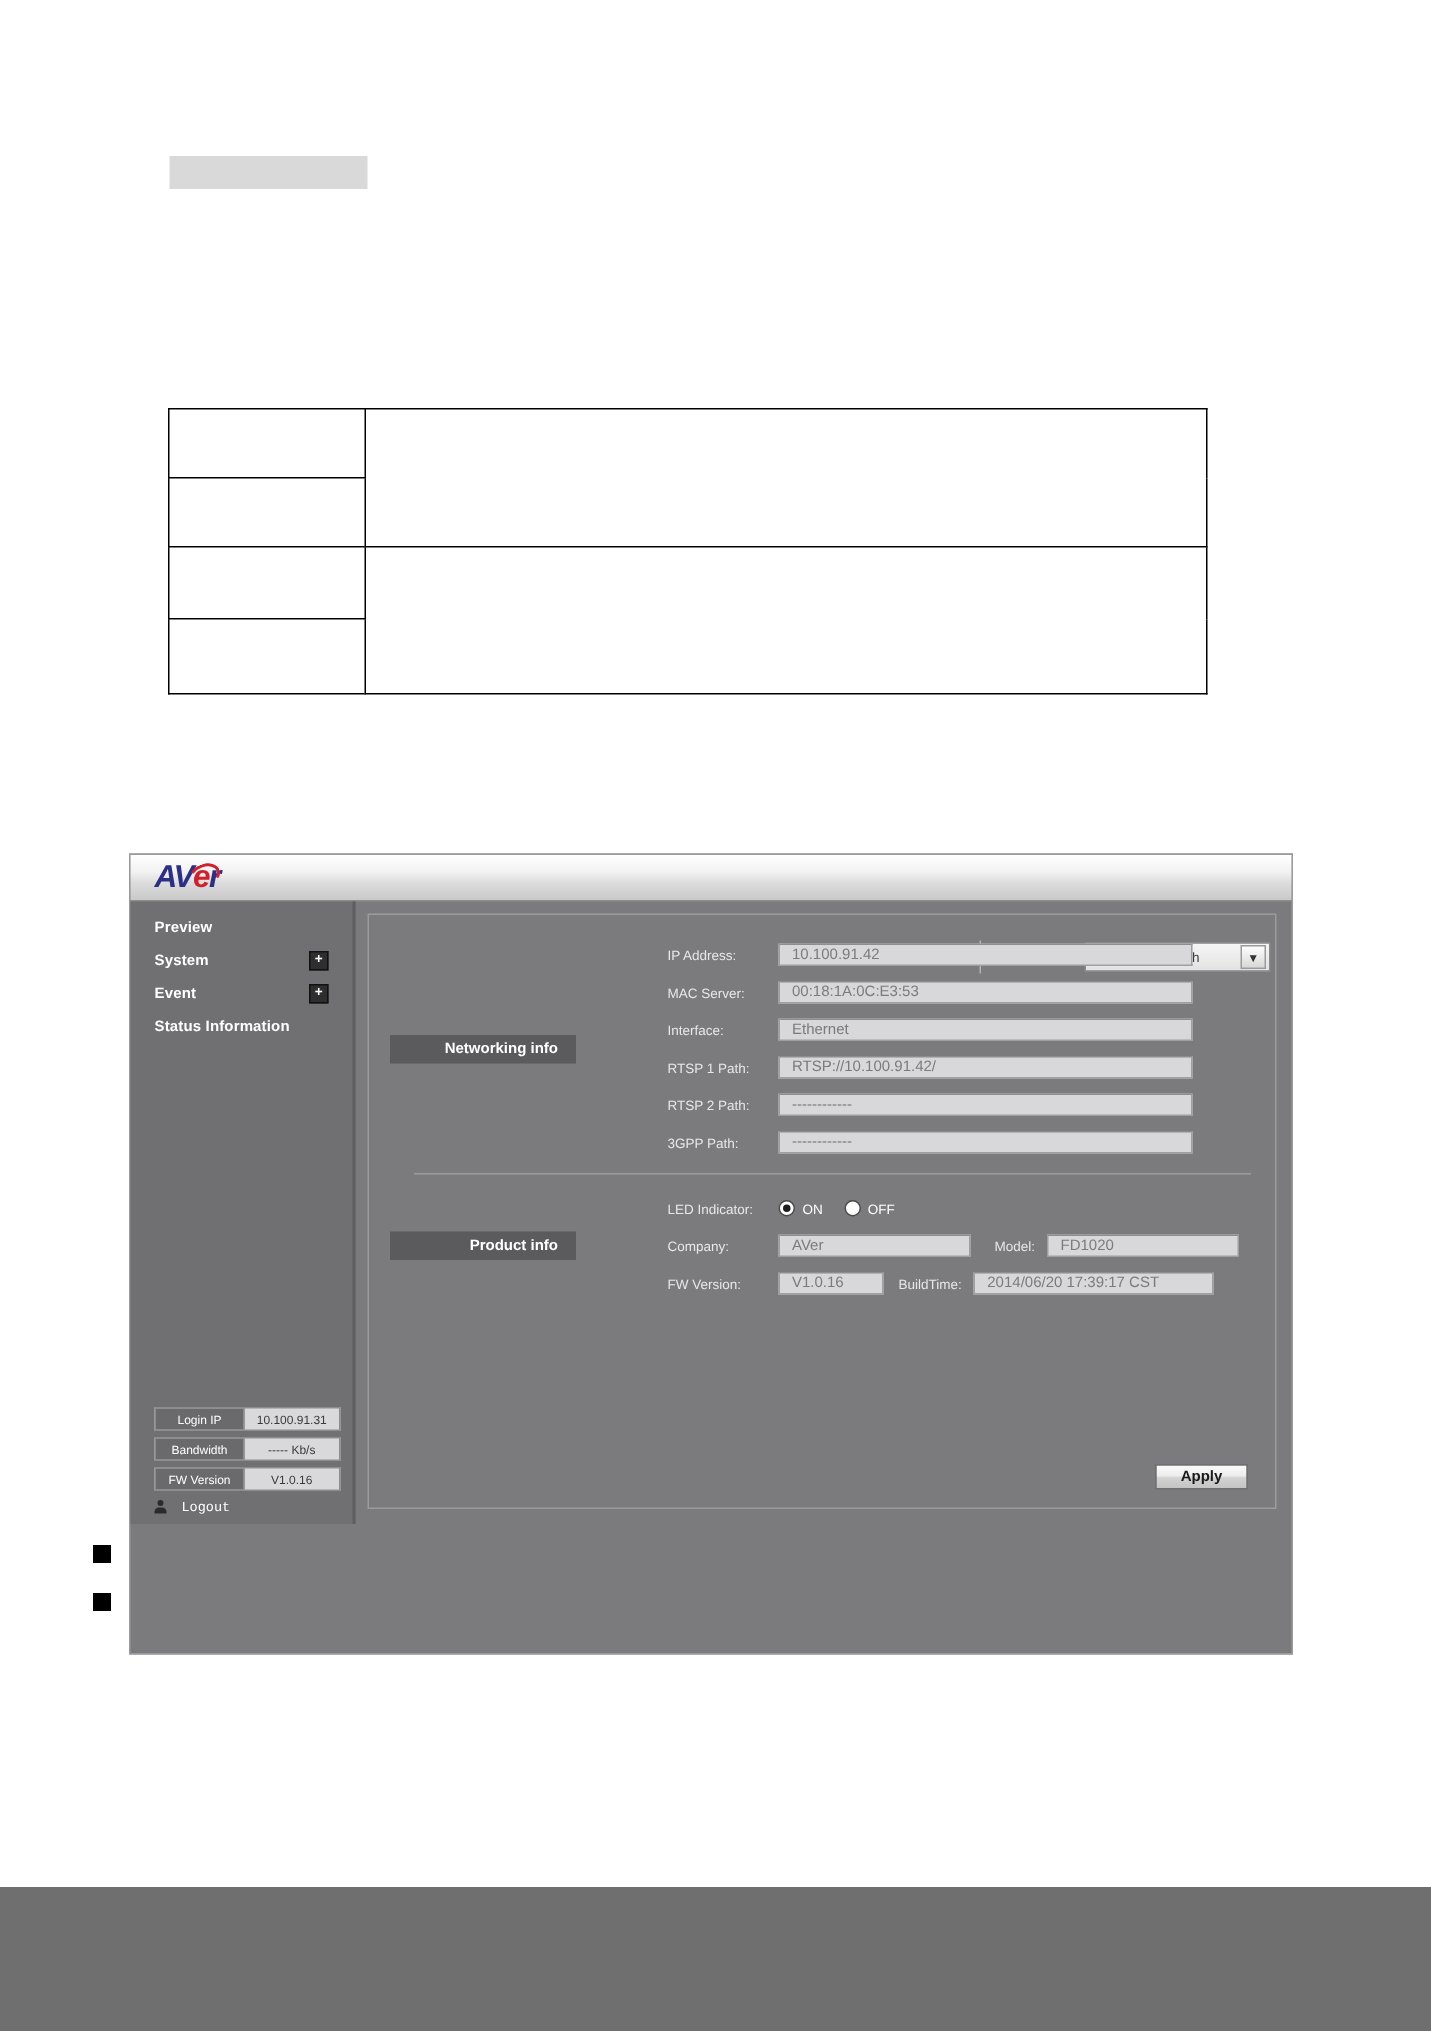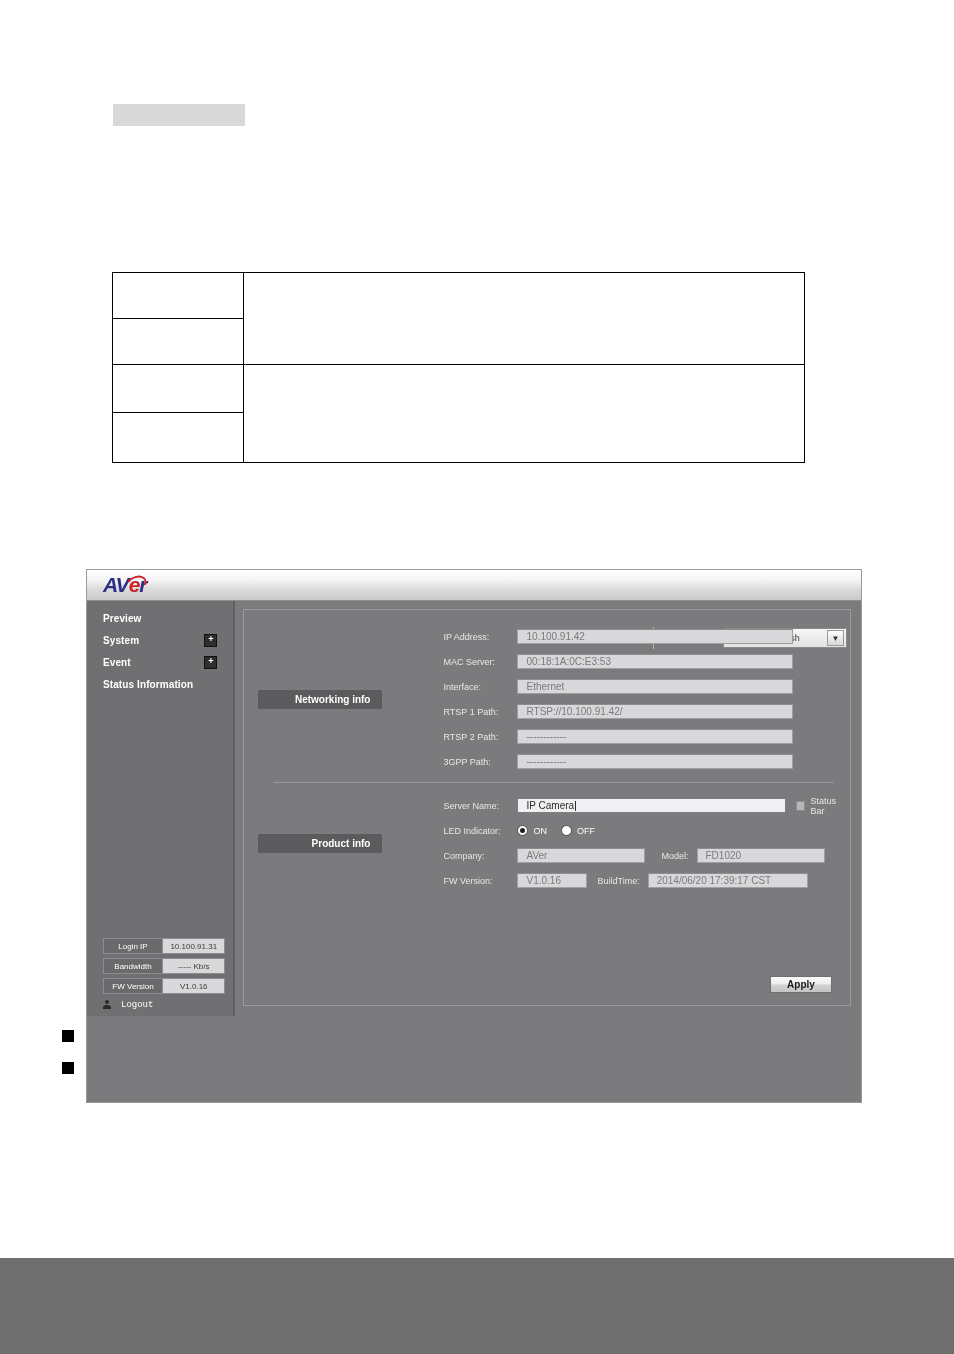--- a/index.html
+++ b/index.html
@@ -572,31 +572,20 @@
             </div>
           </div>
         </div>
 
         <div class="divider"></div>
 
         <div class="section">
           <div class="section-head">Product info</div>
           <div class="section-fields">
 
-            <div class="field-row">
-              <span class="field-label">Server Name:</span>
-              <span class="inp w-name">
-                  <span>IP Camera</span>
-                  <span class="caret-bar"></span>
-                </span>
-              <span class="checkbox-wrap">
-                <span class="checkbox"></span>
-                <span class="checkbox-label">Status Bar</span>
-              </span>
-            </div>
 
             <div class="field-row">
               <span class="field-label">LED Indicator:</span>
               <span class="radio-group">
                 <span class="radio checked"></span>
                 <span class="radio-label">ON</span>
                 <span class="radio"></span>
                 <span class="radio-label">OFF</span>
               </span>
             </div>

